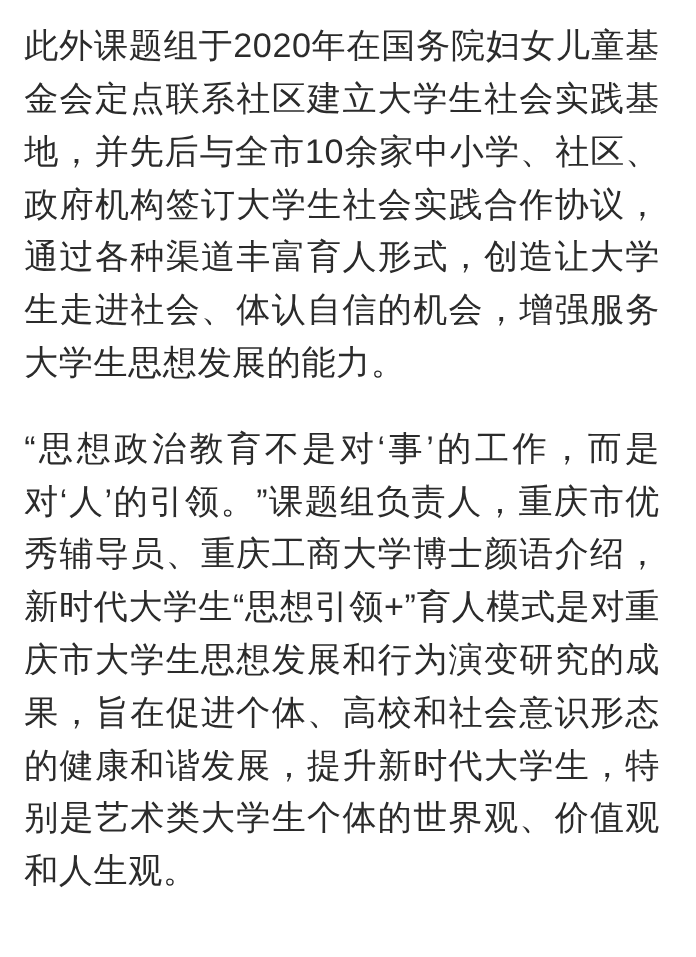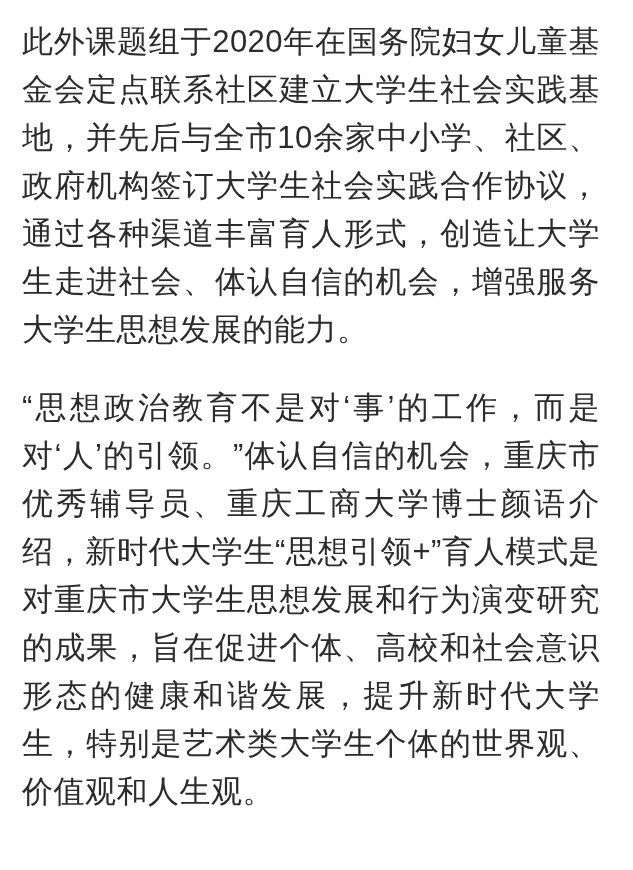--- a/index.html
+++ b/index.html
@@ -32,14 +32,14 @@
   }
   .para.indent {
     text-indent: 0;
   }
 </style>
 </head>
 <body>
 
 <div class="page">
   <p class="para">此外课题组于2020年在国务院妇女儿童基金会定点联系社区建立大学生社会实践基地，并先后与全市10余家中小学、社区、政府机构签订大学生社会实践合作协议，通过各种渠道丰富育人形式，创造让大学生走进社会、体认自信的机会，增强服务大学生思想发展的能力。</p>
-  <p class="para indent">“思想政治教育不是对‘事’的工作，而是对‘人’的引领。”体认自信的机会，重庆市优秀辅导员、重庆工商大学博士颜语介绍，新时代大学生“思想引领+”育人模式是对重庆市大学生思想发展和行为演变研究的成果，旨在促进个体、高校和社会意识形态的健康和谐发展，提升新时代大学生，特别是艺术类大学生个体的世界观、价值观和人生观。</p>
+  <p class="para indent">“思想政治教育不是对‘事’的工作，而是对‘人’的引领。”课题组负责人，重庆市优秀辅导员、重庆工商大学博士颜语介绍，新时代大学生“思想引领+”育人模式是对重庆市大学生思想发展和行为演变研究的成果，旨在促进个体、高校和社会意识形态的健康和谐发展，提升新时代大学生，特别是艺术类大学生个体的世界观、价值观和人生观。</p>
 </div>
 
 </body></html>

